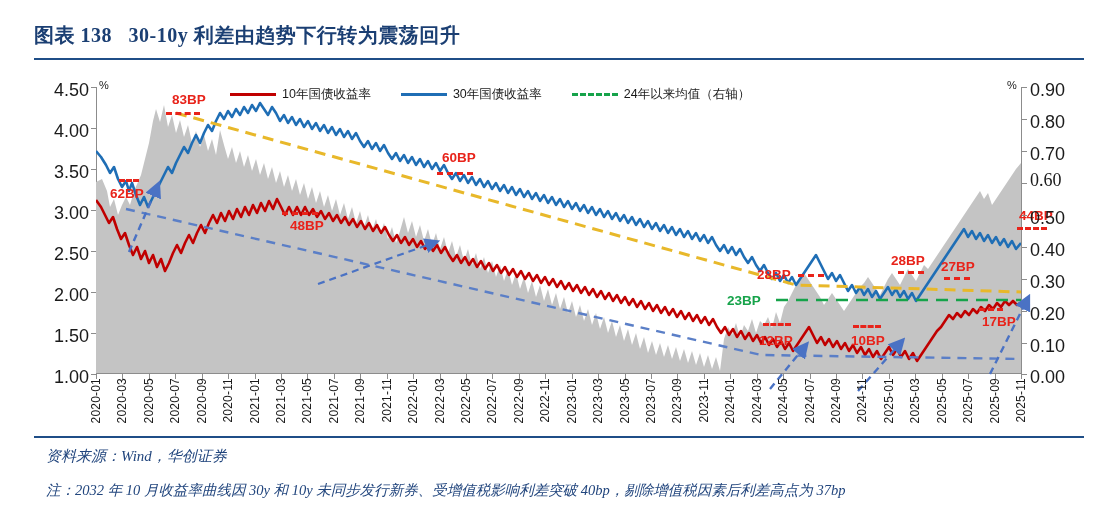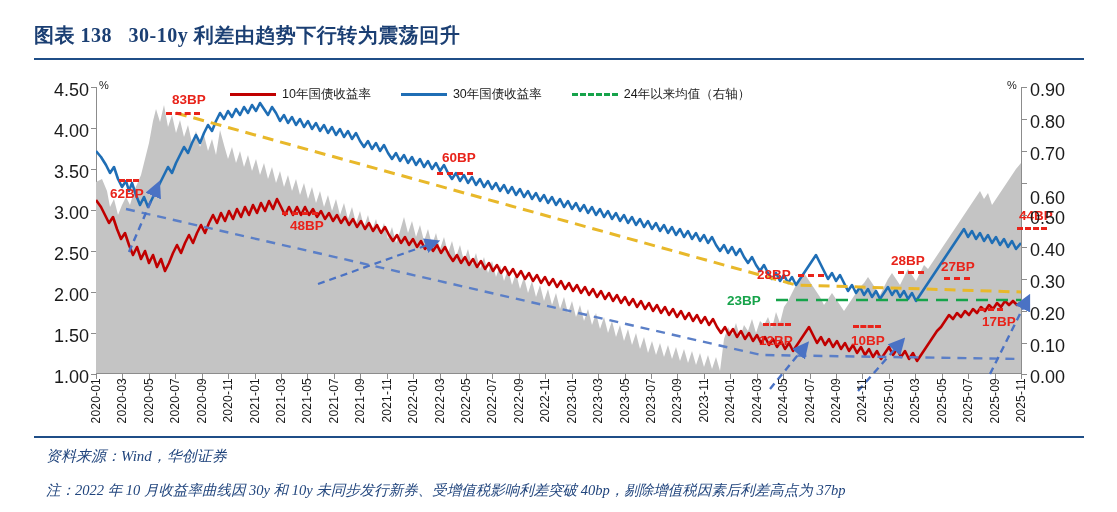--- a/index.html
+++ b/index.html
@@ -263,21 +263,21 @@
       <div class="tickmark l" style="top:312px;"></div>
     </div>
 
     <div>
       <div class="ytick r" style="top:18px;">0.90</div>
       <div class="tickmark r" style="top:25px;"></div>
       <div class="ytick r" style="top:50px;">0.80</div>
       <div class="tickmark r" style="top:57px;"></div>
       <div class="ytick r" style="top:82px;">0.70</div>
       <div class="tickmark r" style="top:89px;"></div>
-      <div class="ytick r" style="top:126px;">0.60</div>
+      <div class="ytick r" style="top:108px;font-family:Liberation Serif, serif;">0.60</div>
       <div class="tickmark r" style="top:121px;"></div>
       <div class="ytick r" style="top:146px;">0.50</div>
       <div class="tickmark r" style="top:153px;"></div>
       <div class="ytick r" style="top:178px;">0.40</div>
       <div class="tickmark r" style="top:185px;"></div>
       <div class="ytick r" style="top:210px;">0.30</div>
       <div class="tickmark r" style="top:217px;"></div>
       <div class="ytick r" style="top:242px;">0.20</div>
       <div class="tickmark r" style="top:249px;"></div>
       <div class="ytick r" style="top:274px;">0.10</div>
@@ -357,15 +357,15 @@
         <div class="xtick" style="left: 961.143px;">2025-07</div>
         <div class="xtickmark" style="left: 994.571px;"></div>
         <div class="xtick" style="left: 987.571px;">2025-09</div>
         <div class="xtickmark" style="left: 1021px;"></div>
         <div class="xtick" style="left: 1014px;">2025-11</div>
       </div>
   </div>
 
   <div class="foot-rule"></div>
   <div class="foot-line foot-src">资料来源：Wind，华创证券</div>
-  <div class="foot-line foot-note">注：2022 年 10 月收益率曲线因 30y 和 10y 未同步发行新券、受增值税影响利差突破 40bp，剔除增值税因素后利差高点为 37bp</div>
+  <div class="foot-line foot-note">注：2032 年 10 月收益率曲线因 30y 和 10y 未同步发行新券、受增值税影响利差突破 40bp，剔除增值税因素后利差高点为 37bp</div>
 
 </div>
 
 </body></html>

